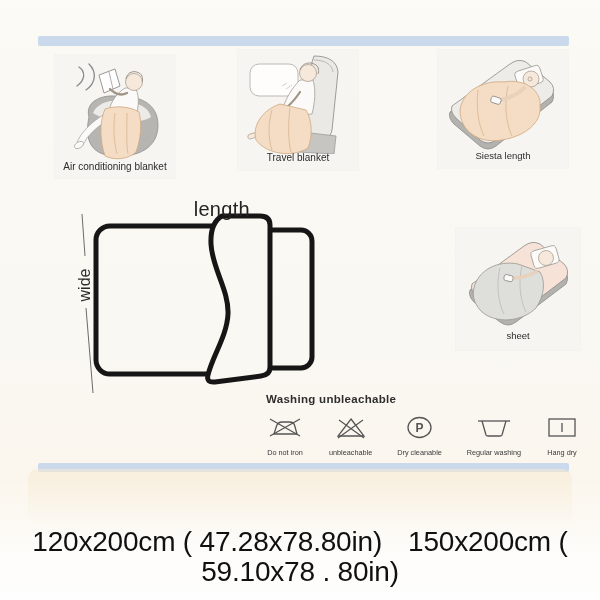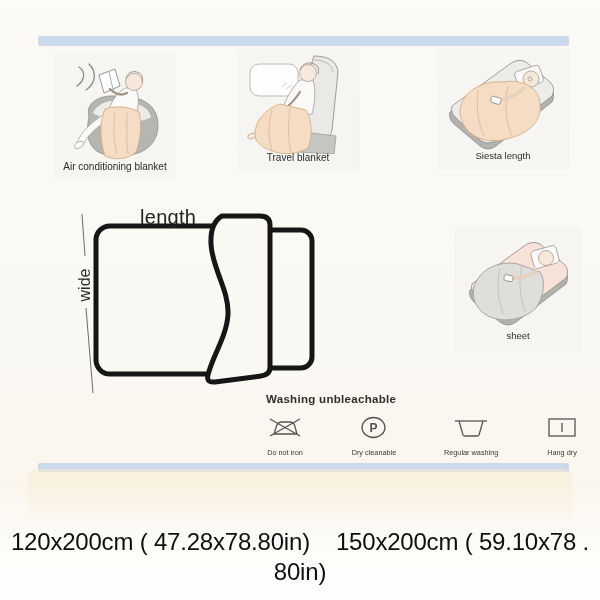--- a/index.html
+++ b/index.html
@@ -17,31 +17,31 @@
   .p1{left:55px;top:55px;width:120px;height:123px;}
   .p2{left:238px;top:50px;width:120px;height:120px;}
   .p3{left:438px;top:50px;width:130px;height:118px;}
   .p4{left:456px;top:228px;width:124px;height:122px;}
   .p1 .plabel{bottom:6px;font-size:10px;}
   .p2 .plabel{bottom:7px;font-size:10px;}
   .p3 .plabel{bottom:7px;font-size:9.5px;}
   .p4 .plabel{bottom:9px;font-size:9.5px;}
   .diagram{position:absolute;left:72px;top:190px;width:258px;height:207px;}
   .diagram svg{position:absolute;left:0;top:0;}
-  .len-label{position:absolute;left:68px;top:16px;width:110px;text-align:left;
+  .len-label{position:absolute;left:68px;top:8px;width:110px;text-align:right;
     font-size:20px;color:#232323;letter-spacing:0.3px;}
   .wide-label{position:absolute;left:-9px;top:86px;width:44px;text-align:center;
     font-size:16px;color:#2a2a2a;transform:rotate(-90deg);}
   .washing{position:absolute;left:266px;top:393px;width:312px;}
   .wash-title{font-size:11.5px;font-weight:bold;color:#2e2e2e;letter-spacing:0.3px;}
   .wash-row{margin-top:9px;display:flex;justify-content:space-between;align-items:flex-end;}
   .wash-item{display:flex;flex-direction:column;align-items:center;gap:4px;}
   .wash-label{font-size:7.3px;color:#3a3a3a;white-space:nowrap;}
   .sizes{position:absolute;left:0;right:0;top:527px;text-align:center;color:#101010;}
-  .size-row{font-size:24px;line-height:30px;letter-spacing:-0.2px;}
+  .size-row{font-size:28px;line-height:30px;letter-spacing:-0.2px;}
   .size-gap{margin-left:26px;}
   .size-tight{margin-left:5px;}
   .bold{font-weight:bold;}
 </style>
 </head>
 <body>
 
 <div class="canvas">
 
   <div class="strip" style="top:36px;background:#cbd9ec;"></div>
@@ -137,20 +137,30 @@
           <svg width="38" height="26" viewBox="0 0 38 26">
             <path d="M8,20 L31,20 L28.5,11 Q27.5,8 23.5,8 L16,8 Q12,8 10.5,12 Z" fill="none" stroke="#555" stroke-width="1.3"></path>
             <line x1="4" y1="5" x2="34" y2="22" stroke="#555" stroke-width="1.3"></line>
             <line x1="34" y1="5" x2="4" y2="22" stroke="#555" stroke-width="1.3"></line>
           </svg>
         </span>
         <span class="wash-label">Do not iron</span>
       </div>
       <div class="wash-item">
         <span>
+          <svg width="32" height="26" viewBox="0 0 32 26">
+            <path d="M16,5 L29,22 L3,22 Z" fill="none" stroke="#555" stroke-width="1.3"></path>
+            <line x1="4" y1="6" x2="29" y2="24" stroke="#555" stroke-width="1.2"></line>
+            <line x1="28" y1="6" x2="3" y2="24" stroke="#555" stroke-width="1.2"></line>
+          </svg>
+        </span>
+        <span class="wash-label">unbleachable</span>
+      </div>
+      <div class="wash-item">
+        <span>
           <svg width="27" height="26" viewBox="0 0 27 26">
             <ellipse cx="13.5" cy="13.5" rx="11.5" ry="10" fill="none" stroke="#555" stroke-width="1.3"></ellipse>
             <text x="13.5" y="18" text-anchor="middle" font-family="Liberation Sans, sans-serif" font-size="12" font-weight="bold" fill="#555">P</text>
           </svg>
         </span>
         <span class="wash-label">Dry cleanable</span>
       </div>
       <div class="wash-item">
         <span>
           <svg width="36" height="26" viewBox="0 0 36 26">

